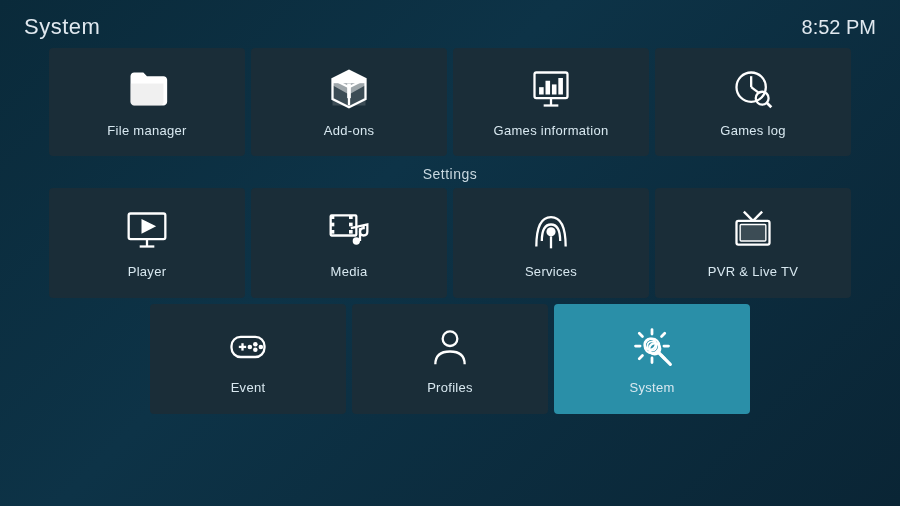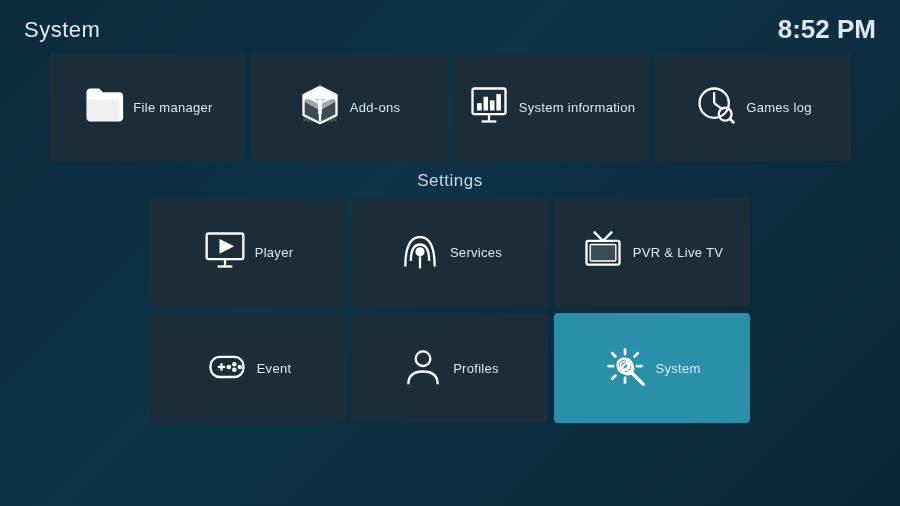--- a/index.html
+++ b/index.html
@@ -23,38 +23,38 @@
     }
 
     .app-title {
       font-size: 22px;
       font-weight: 300;
       letter-spacing: 0.5px;
       color: #e0e8ef;
     }
 
     .clock {
-      font-size: 26px;
-      font-weight: 700;
+      font-size: 20px;
+      font-weight: 400;
       color: #e0e8ef;
     }
 
     
     .top-row {
       display: flex;
       justify-content: center;
       gap: 6px;
       padding: 0 24px;
       margin-bottom: 4px;
     }
 
     
     .settings-label {
       text-align: center;
-      font-size: 17px;
+      font-size: 14px;
       font-weight: 300;
       color: #c8d8e0;
       padding: 6px 0 6px 0;
       letter-spacing: 0.5px;
     }
 
     
     .grid-row {
       display: flex;
       justify-content: center;
@@ -63,20 +63,21 @@
       margin-bottom: 6px;
     }
 
     
     .tile {
       width: 196px;
       height: 110px;
       background: #1a2d38;
       border-radius: 4px;
       display: flex;
+      flex-direction: column;
       align-items: center;
       justify-content: center;
       cursor: pointer;
       transition: background 0.15s;
       gap: 8px;
     }
 
     .tile.active {
       background: #2a8fa8;
     }
@@ -144,21 +145,21 @@
         <rect x="6" y="6" width="36" height="28" rx="2" fill="none" stroke="#fff" stroke-width="2.5"></rect>
         <line x1="24" y1="34" x2="24" y2="42" stroke="#fff" stroke-width="2.5"></line>
         <line x1="16" y1="42" x2="32" y2="42" stroke="#fff" stroke-width="2.5"></line>
 
         <rect x="11" y="22" width="5" height="8" fill="#fff"></rect>
         <rect x="18" y="15" width="5" height="15" fill="#fff"></rect>
         <rect x="25" y="19" width="5" height="11" fill="#fff"></rect>
         <rect x="32" y="12" width="5" height="18" fill="#fff"></rect>
       </svg>
     </div>
-    <span class="tile-label">System information</span>
+    <span class="tile-label">Games information</span>
   </div>
 
   <div class="tile">
     <div class="tile-svg">
       <svg viewBox="0 0 48 48" xmlns="http://www.w3.org/2000/svg">
 
         <circle cx="22" cy="22" r="16" fill="none" stroke="#fff" stroke-width="2.5"></circle>
         <line x1="22" y1="10" x2="22" y2="22" stroke="#fff" stroke-width="2.5"></line>
         <line x1="22" y1="22" x2="30" y2="28" stroke="#fff" stroke-width="2.5"></line>
 
@@ -180,20 +181,39 @@
       <svg viewBox="0 0 48 48" xmlns="http://www.w3.org/2000/svg">
         <rect x="4" y="6" width="40" height="28" rx="2" fill="none" stroke="#fff" stroke-width="2.5"></rect>
         <line x1="16" y1="42" x2="32" y2="42" stroke="#fff" stroke-width="2.5"></line>
         <line x1="24" y1="34" x2="24" y2="42" stroke="#fff" stroke-width="2.5"></line>
         <polygon points="18,12 18,28 34,20" fill="#fff"></polygon>
       </svg>
     </div>
     <span class="tile-label">Player</span>
   </div>
 
+  <div class="tile">
+    <div class="tile-svg">
+      <svg viewBox="0 0 48 48" xmlns="http://www.w3.org/2000/svg">
+
+        <rect x="4" y="8" width="28" height="22" rx="1" fill="none" stroke="#fff" stroke-width="2.5"></rect>
+        <rect x="4" y="8" width="4" height="4" fill="#fff"></rect>
+        <rect x="4" y="16" width="4" height="4" fill="#fff"></rect>
+        <rect x="4" y="24" width="4" height="4" fill="#fff"></rect>
+        <rect x="24" y="8" width="4" height="4" fill="#fff"></rect>
+        <rect x="24" y="16" width="4" height="4" fill="#fff"></rect>
+        <rect x="24" y="24" width="4" height="4" fill="#fff"></rect>
+
+        <path d="M26 22 L44 18 L44 26 Q44 30 40 30 Q36 30 36 26 Q36 22 40 22 L40 18" fill="none" stroke="#fff" stroke-width="2.5"></path>
+        <circle cx="32" cy="36" r="4" fill="#fff"></circle>
+        <line x1="36" y1="36" x2="36" y2="22" stroke="#fff" stroke-width="2.5"></line>
+      </svg>
+    </div>
+    <span class="tile-label">Media</span>
+  </div>
 
   <div class="tile">
     <div class="tile-svg">
       <svg viewBox="0 0 48 48" xmlns="http://www.w3.org/2000/svg">
 
         <circle cx="24" cy="26" r="5" fill="#fff"></circle>
         <path d="M14 36 Q14 18 24 18 Q34 18 34 36" fill="none" stroke="#fff" stroke-width="2.5"></path>
         <path d="M8 42 Q8 10 24 10 Q40 10 40 42" fill="none" stroke="#fff" stroke-width="2.5"></path>
         <line x1="24" y1="31" x2="24" y2="44" stroke="#fff" stroke-width="2.5"></line>
       </svg>

